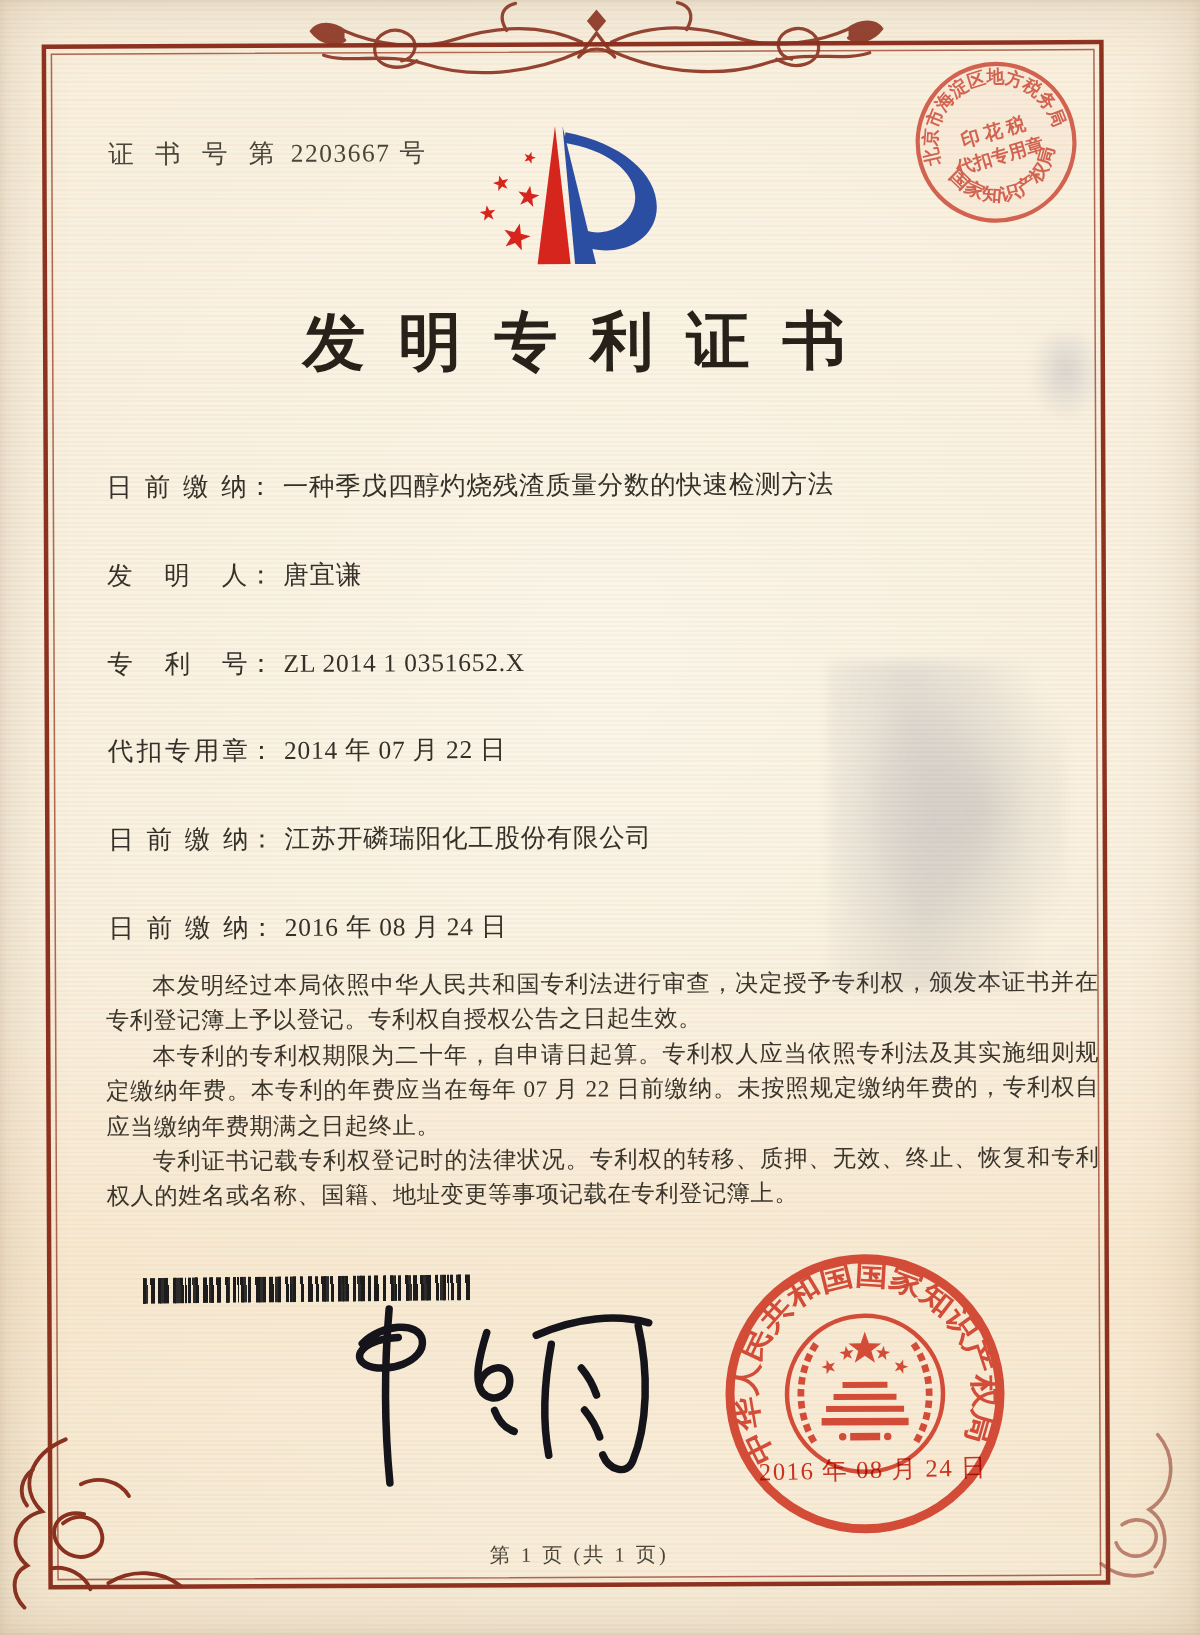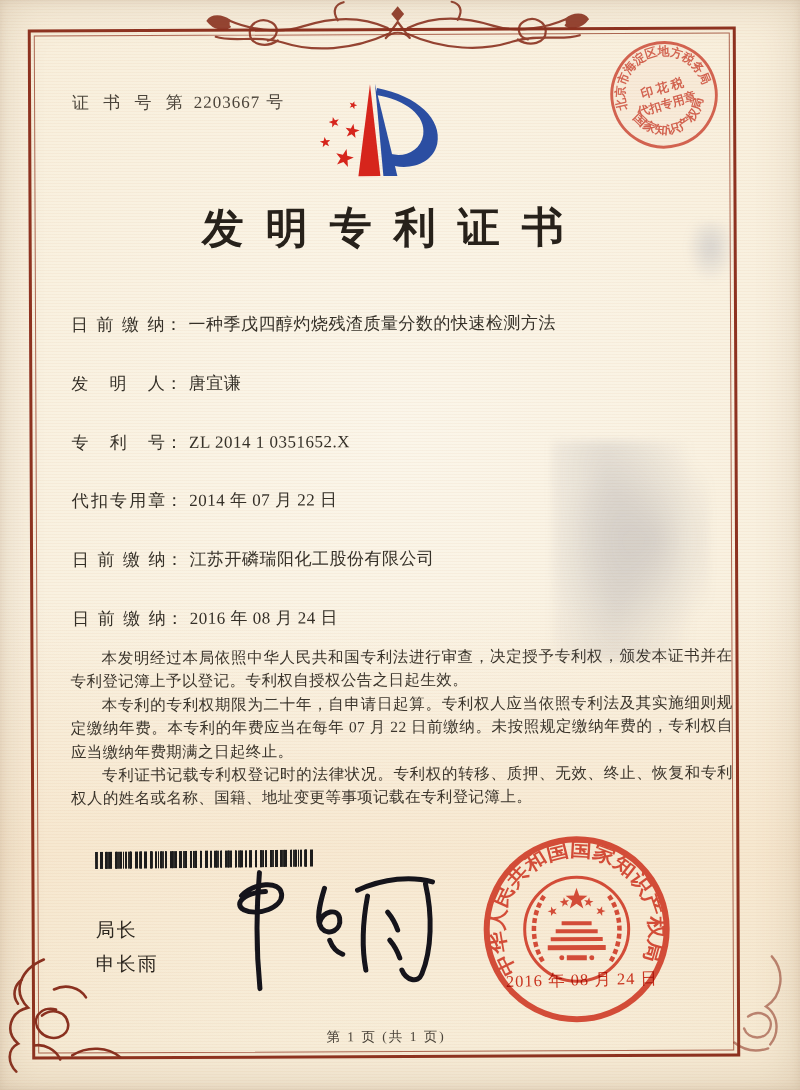--- a/index.html
+++ b/index.html
@@ -179,24 +179,20 @@
   </div>
 
   <div class="paragraphs">
     <p>本发明经过本局依照中华人民共和国专利法进行审查，决定授予专利权，颁发本证书并在专利登记簿上予以登记。专利权自授权公告之日起生效。</p>
     <p>本专利的专利权期限为二十年，自申请日起算。专利权人应当依照专利法及其实施细则规定缴纳年费。本专利的年费应当在每年 07 月 22 日前缴纳。未按照规定缴纳年费的，专利权自应当缴纳年费期满之日起终止。</p>
     <p>专利证书记载专利权登记时的法律状况。专利权的转移、质押、无效、终止、恢复和专利权人的姓名或名称、国籍、地址变更等事项记载在专利登记簿上。</p>
   </div>
 
   <div class="barcode"></div>
 
-  <div class="signer">
-    <div>局长</div>
-    <div>申长雨</div>
-  </div>
 
   <svg class="signature" viewBox="0 0 212 138">
     <path d="M30,12 C27,45 26,85 30,128"></path>
     <path d="M12,35 C25,22 50,20 52,33 C54,47 28,56 14,49 C4,43 14,32 36,31"></path>
     <path d="M95,28 C90,44 86,60 92,68 C99,76 112,70 110,58 C108,48 94,50 90,62"></path>
     <path d="M100,80 C103,88 107,92 113,94"></path>
     <path d="M128,30 C155,18 182,16 203,22"></path>
     <path d="M138,36 C133,62 132,88 136,110"></path>
     <path d="M196,24 C203,55 202,90 192,114 C188,124 176,120 172,110"></path>
     <path d="M158,52 C163,58 166,64 168,70"></path>

